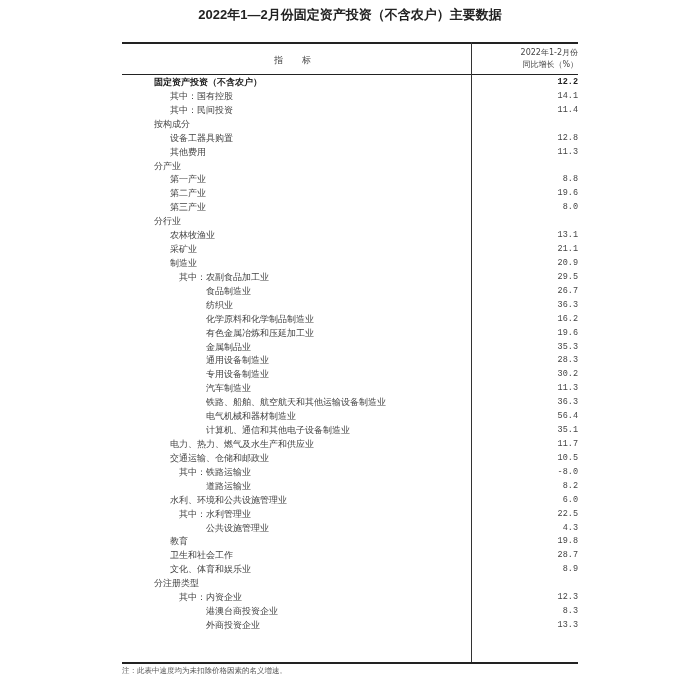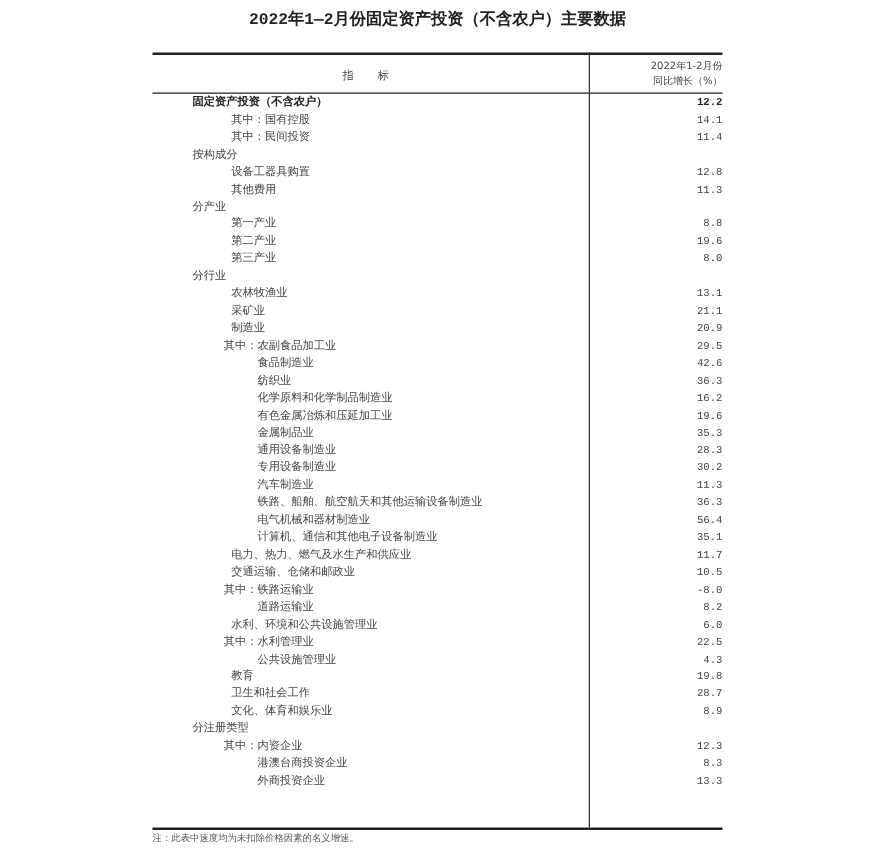--- a/index.html
+++ b/index.html
@@ -1,39 +1,39 @@
 <!DOCTYPE html>
 <html><head>
 <meta charset="utf-8">
 <style>
   html, body { margin:0; padding:0; background:#ffffff; }
   body { width:700px; height:681px; position:relative; overflow:hidden;
          font-family:"DejaVu Sans", sans-serif; color:#333; }
   .title { position:absolute; top:6px; left:0; width:700px; text-align:center;
-           font-family:Liberation Mono, monospace; font-weight:bold; font-size:13px; color:#222; }
+           font-family:Liberation Sans, sans-serif; font-weight:bold; font-size:13px; color:#222; }
   .table { position:absolute; left:122px; top:42px; width:456px; }
   .topline { position:absolute; left:0; top:0; width:456px; height:2px; background:#222; }
   .divider { position:absolute; left:349px; top:0; width:1px; height:620px; background:#333; }
   .head { position:absolute; top:2px; left:0; width:456px; height:30px; }
   .head .c1 { position:absolute; left:0; width:349px; top:10px; text-align:center;
               font-size:9px; letter-spacing:8px; color:#444; }
   .head .c2 { position:absolute; left:350px; width:106px; top:3px; text-align:right;
               font-size:8px; line-height:12px; color:#444; }
   .headline { position:absolute; left:0; top:32px; width:456px; height:1px; background:#222; }
   .rows { position:absolute; left:0; top:34px; width:456px; }
   .row { position:relative; height:13.93px; font-size:9px; line-height:13.93px; }
   .row .label { position:absolute; white-space:nowrap; color:#444;padding-left:28px; }
   .row .val { position:absolute; right:0; width:100px; text-align:right;
               font-family:Liberation Mono, monospace; font-size:8.5px; color:#444; }
   .row.bold .label { font-weight:bold; color:#222; }
   .row.bold .val { font-weight:bold; color:#222; }
   .bottomline { position:absolute; left:0; top:620px; width:456px; height:2px; background:#222; }
   .note { position:absolute; left:122px; top:666px; font-size:7.5px; color:#555;
           font-family:"DejaVu Serif", serif; white-space:nowrap; }
-  .i0 { left:4px; } .i1 { left:20px;margin-left:15px; } .i2 { left:29px; } .i3 { left:56px; }
+  .i0 { left:4px; } .i1 { left:20px; } .i2 { left:29px; } .i3 { left:56px; }
 </style>
 </head>
 <body>
 
 <div class="title">2022年1—2月份固定资产投资（不含农户）主要数据</div>
 
 <div class="table">
   <div class="topline"></div>
   <div class="head">
     <div class="c1">指 标</div>
@@ -99,21 +99,21 @@
       <div class="row">
         <span class="label i1">制造业</span>
         <span class="val">20.9</span>
       </div>
       <div class="row">
         <span class="label i2">其中：农副食品加工业</span>
         <span class="val">29.5</span>
       </div>
       <div class="row">
         <span class="label i3">食品制造业</span>
-        <span class="val">42.6</span>
+        <span class="val">26.7</span>
       </div>
       <div class="row">
         <span class="label i3">纺织业</span>
         <span class="val">36.3</span>
       </div>
       <div class="row">
         <span class="label i3">化学原料和化学制品制造业</span>
         <span class="val">16.2</span>
       </div>
       <div class="row">

